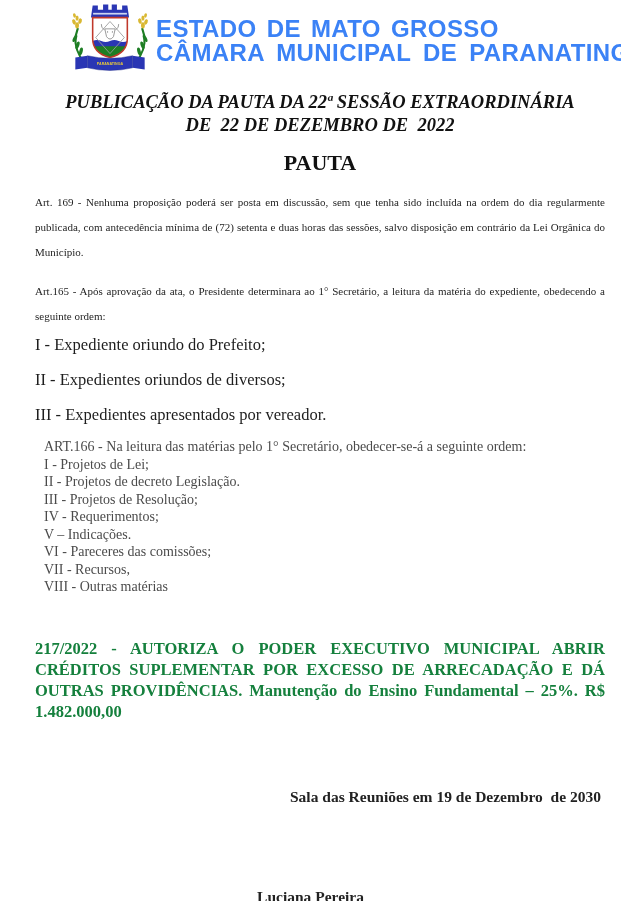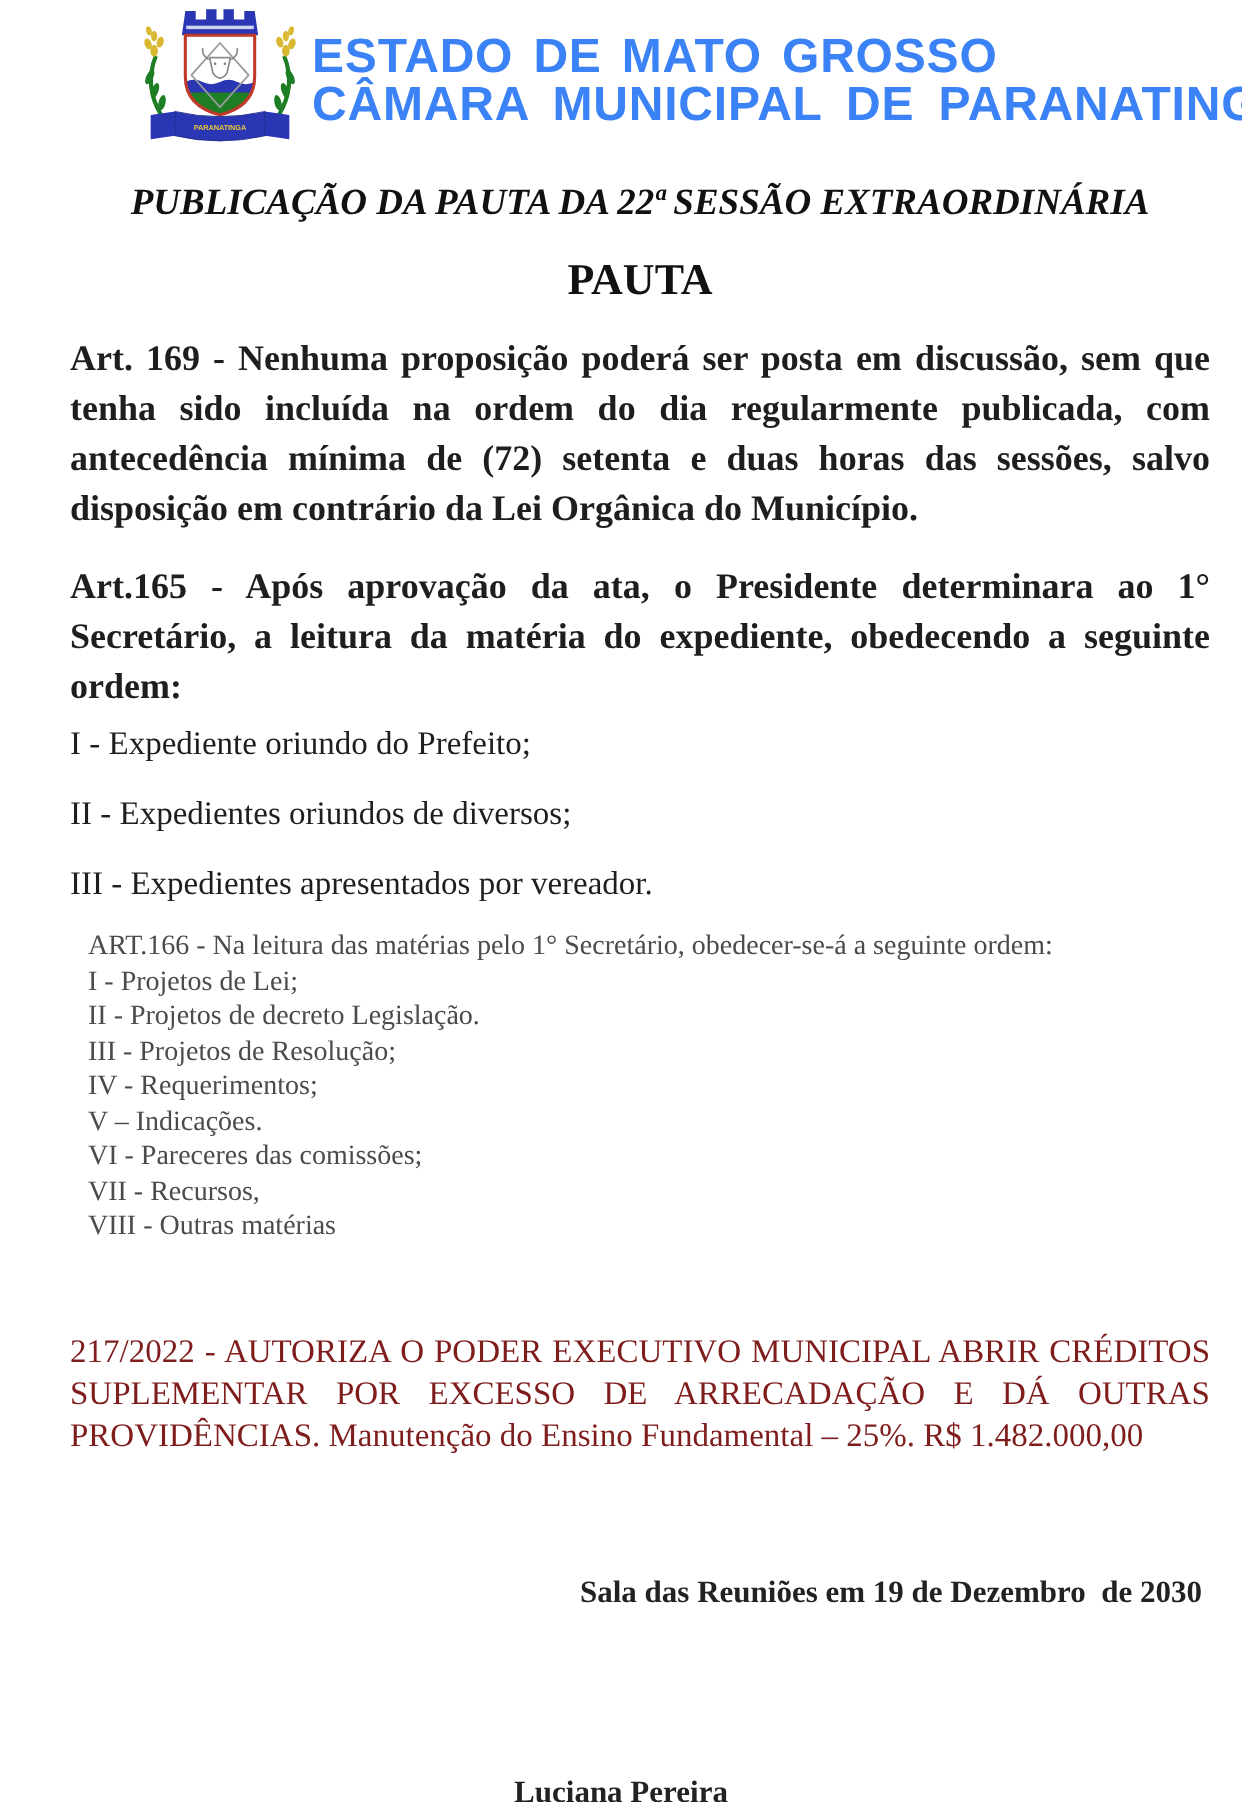--- a/index.html
+++ b/index.html
@@ -52,24 +52,23 @@
     margin-top: 13px;
     text-align: center;
     font-weight: bold;
     font-size: 22px;
     line-height: 26px;
     color: #111;
   }
   
   .para {
     margin: 14px 0 0 0;
-    font-size: 18px;
+    font-size: 11px;
     line-height: 25px;
     text-align: justify;
-    font-weight: bold;
   }
   .para.first { margin-top: 14px; }
   .expediente-item {
     margin-top: 14px;
     font-size: 16.5px;
     line-height: 21px;
   }
   .expediente-item.first { margin-top: 5px; }
   
   .art166 {
@@ -85,25 +84,25 @@
     text-align: center;
     font-weight: bold;
     font-size: 16.5px;
     line-height: 22px;
     text-decoration: underline;
     text-underline-offset: 3px;
     color: #111;
   }
   .bill-text {
     margin-top: 42px;
-    font-weight: normal;
+    font-weight: bold;
     font-size: 16.5px;
     line-height: 21px;
     text-align: justify;
-    color: #7f1d1d;
+    color: #15803d;
   }
   
   .place-date {
     position: absolute;
     top: 788px; left: 35px; right: 20px;
     text-align: right;
     font-weight: bold;
     font-size: 15.5px;
     color: #222;
   }
@@ -179,20 +178,21 @@
     </svg>
 
     <div class="org-titles">
       <div class="org-line1">ESTADO DE MATO GROSSO</div>
       <div class="org-line2">CÂMARA MUNICIPAL DE PARANATINGA</div>
     </div>
   </div>
 
   <div class="doc-title">
     <div>PUBLICAÇÃO DA PAUTA DA 22ª SESSÃO EXTRAORDINÁRIA</div>
+    <div class="pre">DE  22 DE DEZEMBRO DE  2022</div>
   </div>
 
   <div class="pauta-heading">PAUTA</div>
 
   <p class="para first">Art. 169 - Nenhuma proposição poderá ser posta em discussão, sem que tenha sido incluída na ordem do dia regularmente publicada, com antecedência mínima de (72) setenta e duas horas das sessões, salvo disposição em contrário da Lei Orgânica do Município.</p>
 
   <p class="para">Art.165 - Após aprovação da ata, o Presidente determinara ao 1° Secretário, a leitura da matéria do expediente, obedecendo a seguinte ordem:</p>
 
   <div>
     <div class="expediente-item first">I - Expediente oriundo do Prefeito;</div>

